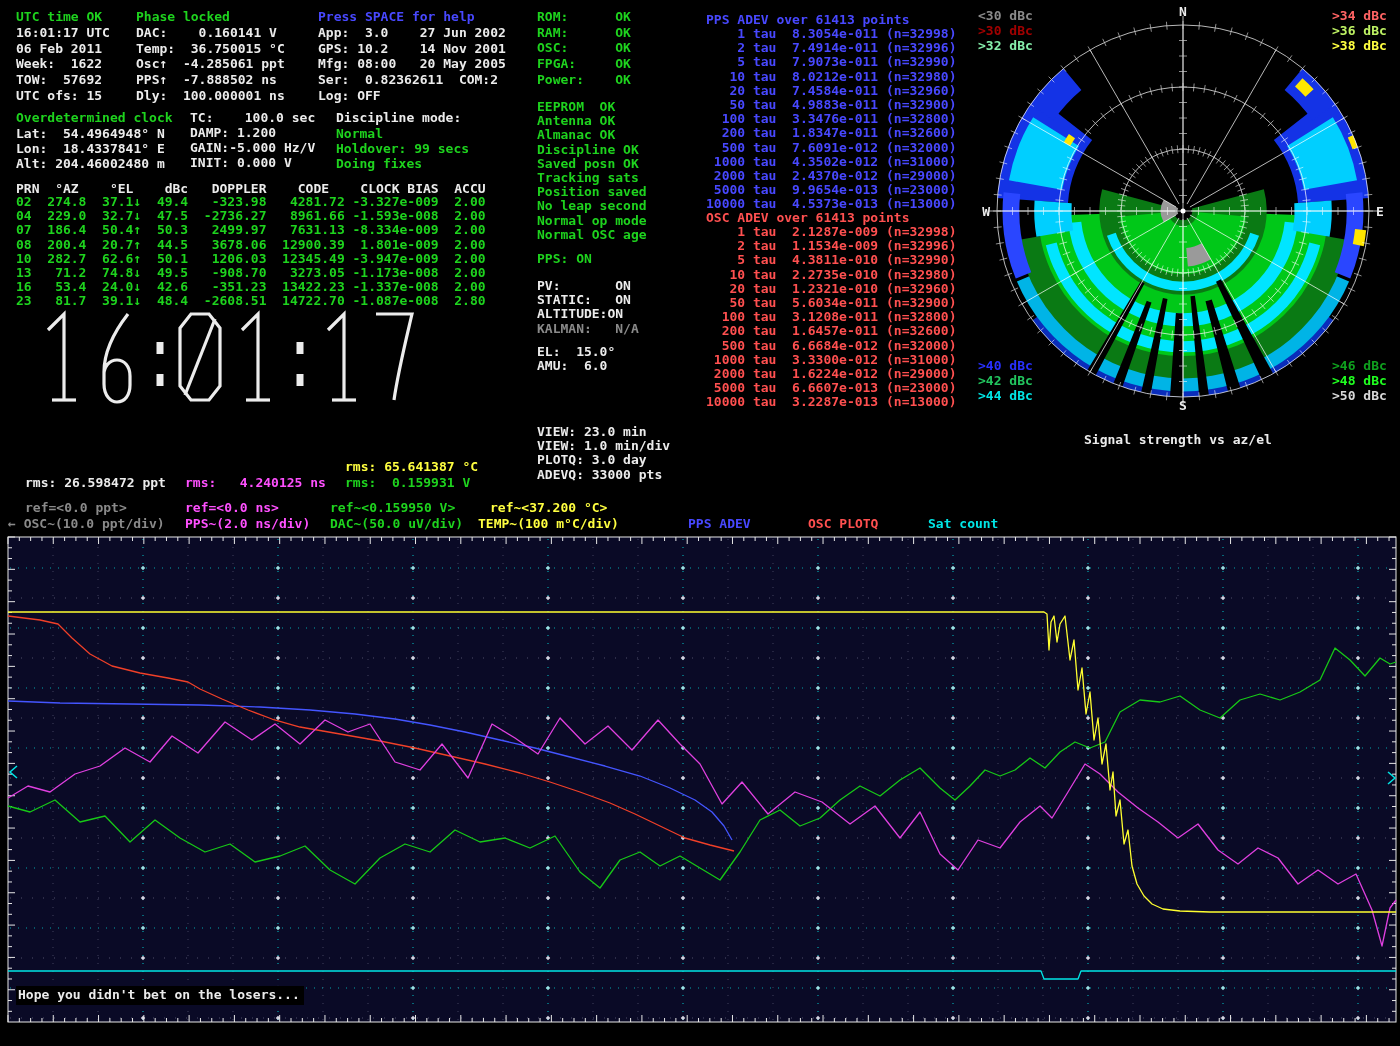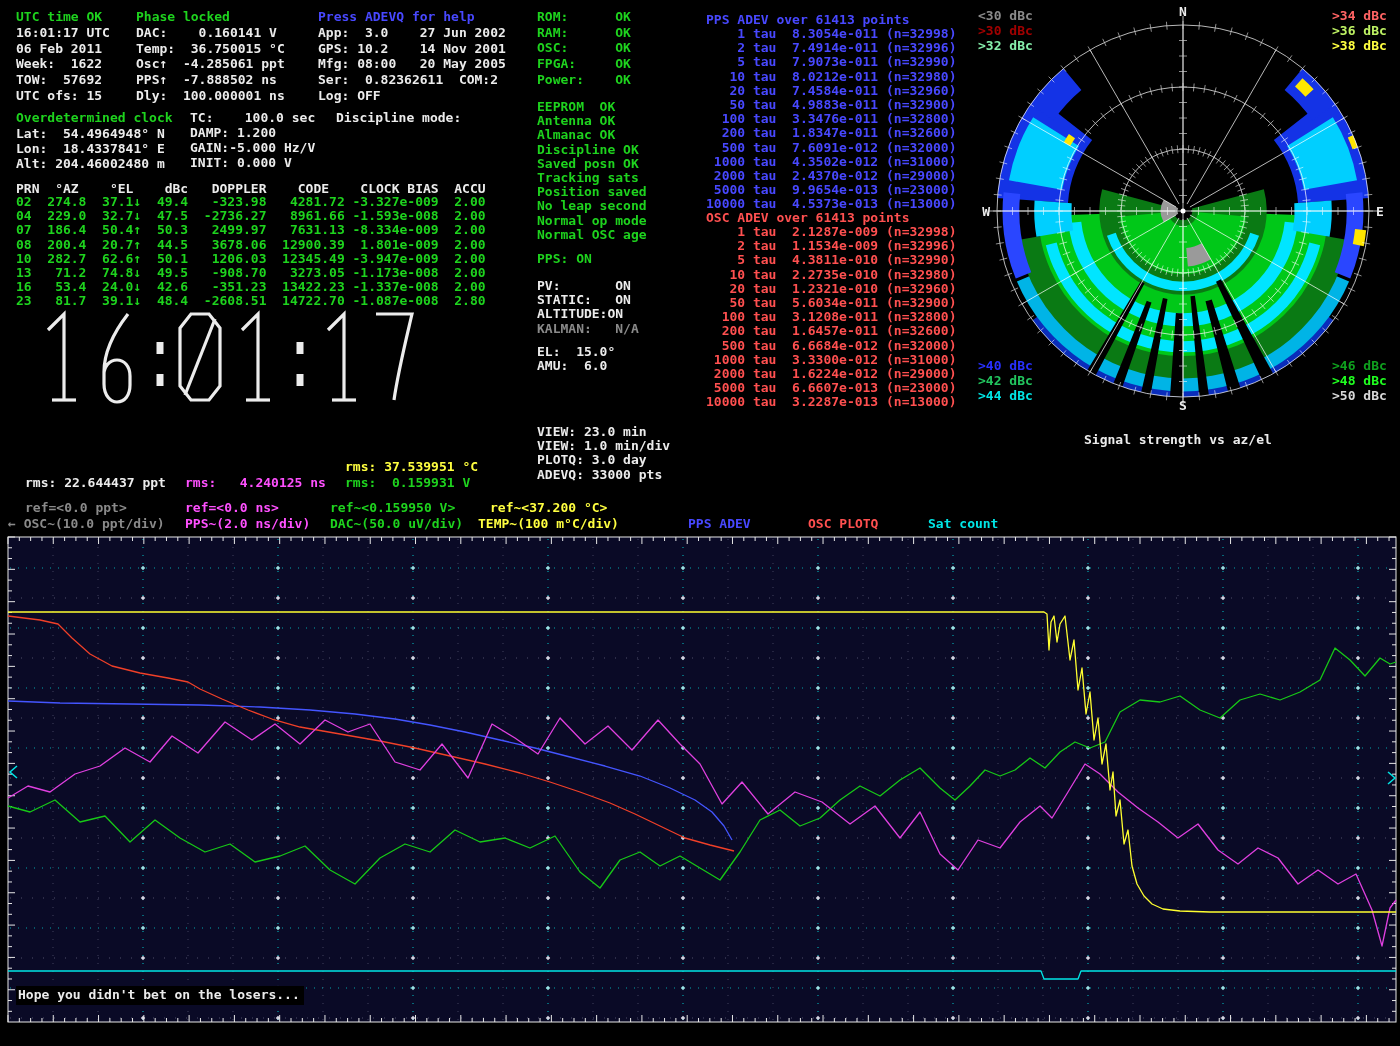--- a/index.html
+++ b/index.html
@@ -27,21 +27,21 @@
 TOW:  57692
 UTC ofs: 15</div>
 
   <div class="t g" style="left:136px;top:9px">Phase locked</div>
   <div class="t w" style="left:136px;top:25px">DAC:    0.160141 V
 Temp:  36.750015 °C
 Osc↑  -4.285061 ppt
 PPS↑  -7.888502 ns
 Dly:  100.000001 ns</div>
 
-  <div class="t b" style="left:318px;top:9px">Press ADEVQ for help</div>
+  <div class="t b" style="left:318px;top:9px">Press SPACE for help</div>
   <div class="t w" style="left:318px;top:25px">App:  3.0    27 Jun 2002
 GPS: 10.2    14 Nov 2001
 Mfg: 08:00   20 May 2005
 Ser:  0.82362611  COM:2
 Log: OFF</div>
 
   <div class="t g lh14" style="left:537px;top:100px">EEPROM  OK
 Antenna OK
 Almanac OK
 Discipline OK
@@ -67,20 +67,23 @@
 
   <div class="t g" style="left:16px;top:110px">Overdetermined clock</div>
   <div class="t w lh15" style="left:16px;top:126px">Lat:  54.4964948° N
 Lon:  18.4337841° E
 Alt: 204.46002480 m</div>
   <div class="t w lh15" style="left:190px;top:110px">TC:    100.0 sec
 DAMP: 1.200
 GAIN:-5.000 Hz/V
 INIT: 0.000 V</div>
   <div class="t w" style="left:336px;top:110px">Discipline mode:</div>
+  <div class="t g lh15" style="left:336px;top:126px">Normal
+Holdover: 99 secs
+Doing fixes</div>
 
   <div class="t w" style="left:16px;top:181px">PRN  °AZ    °EL    dBc   DOPPLER    CODE    CLOCK BIAS  ACCU</div>
   <div class="t g lh14" style="left:16px;top:195px">02  274.8  37.1↓  49.4   -323.98   4281.72 -3.327e-009  2.00
 04  229.0  32.7↓  47.5  -2736.27   8961.66 -1.593e-008  2.00
 07  186.4  50.4↑  50.3   2499.97   7631.13 -8.334e-009  2.00
 08  200.4  20.7↑  44.5   3678.06  12900.39  1.801e-009  2.00
 10  282.7  62.6↑  50.1   1206.03  12345.49 -3.947e-009  2.00
 13   71.2  74.8↓  49.5   -908.70   3273.05 -1.173e-008  2.00
 16   53.4  24.0↓  42.6   -351.23  13422.23 -1.337e-008  2.00
 23   81.7  39.1↓  48.4  -2608.51  14722.70 -1.087e-008  2.80</div>
@@ -479,22 +482,22 @@
   <div class="t must" style="left:1332px;top:23px">&gt;36 dBc</div>
   <div class="t y" style="left:1332px;top:38px">&gt;38 dBc</div>
   <div class="t bb" style="left:978px;top:358px">&gt;40 dBc</div>
   <div class="t peri" style="left:978px;top:373px">&gt;42 dBc</div>
   <div class="t c" style="left:978px;top:388px">&gt;44 dBc</div>
   <div class="t dg" style="left:1332px;top:358px">&gt;46 dBc</div>
   <div class="t bg2" style="left:1332px;top:373px">&gt;48 dBc</div>
   <div class="t wt" style="left:1332px;top:388px">&gt;50 dBc</div>
   <div class="t w" style="left:1084px;top:432px">Signal strength vs az/el</div>
 
-  <div class="t y" style="left:345px;top:459px">rms: 37.539951 °C</div>
-  <div class="t w" style="left:25px;top:475px">rms: 22.644437 ppt</div>
+  <div class="t y" style="left:345px;top:459px">rms: 65.641387 °C</div>
+  <div class="t w" style="left:25px;top:475px">rms: 26.598472 ppt</div>
   <div class="t m" style="left:185px;top:475px">rms:   4.240125 ns</div>
   <div class="t g" style="left:345px;top:475px">rms:  0.159931 V</div>
 
   <div class="t gy" style="left:25px;top:500px">ref=&lt;0.0 ppt&gt;</div>
   <div class="t m" style="left:185px;top:500px">ref=&lt;0.0 ns&gt;</div>
   <div class="t g" style="left:330px;top:500px">ref~&lt;0.159950 V&gt;</div>
   <div class="t y" style="left:490px;top:500px">ref~&lt;37.200 °C&gt;</div>
   <div class="t gy" style="left:8px;top:516px">← OSC~(10.0 ppt/div)</div>
   <div class="t m" style="left:185px;top:516px">PPS~(2.0 ns/div)</div>
   <div class="t g" style="left:330px;top:516px">DAC~(50.0 uV/div)</div>

